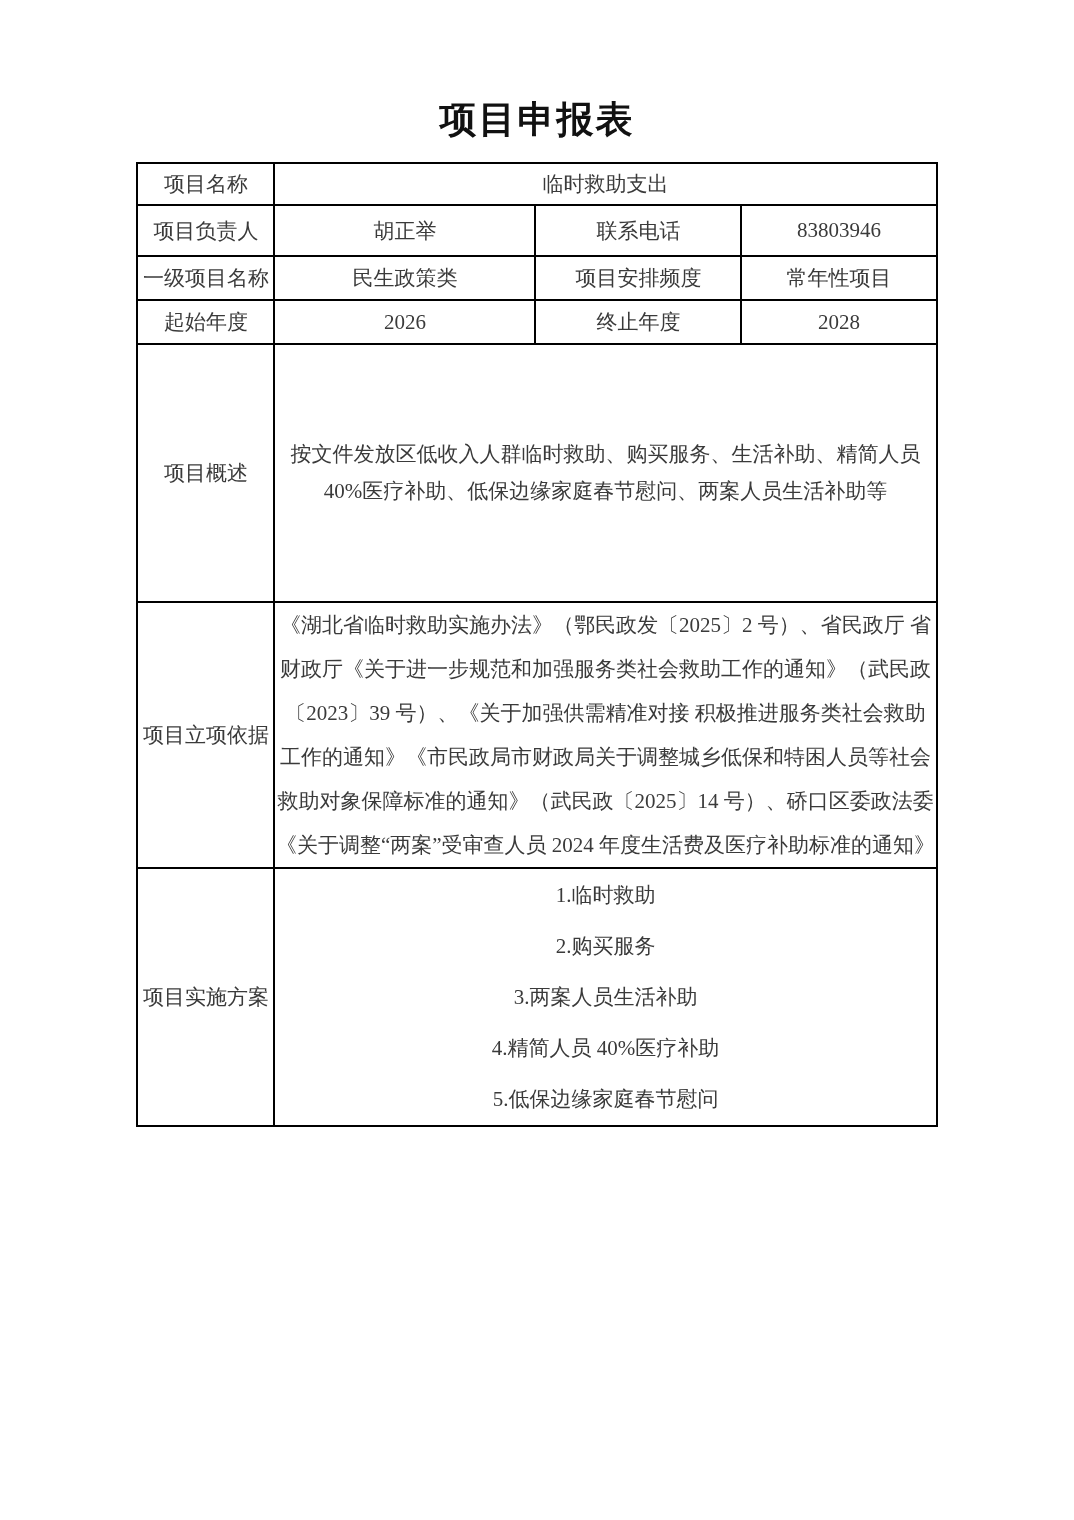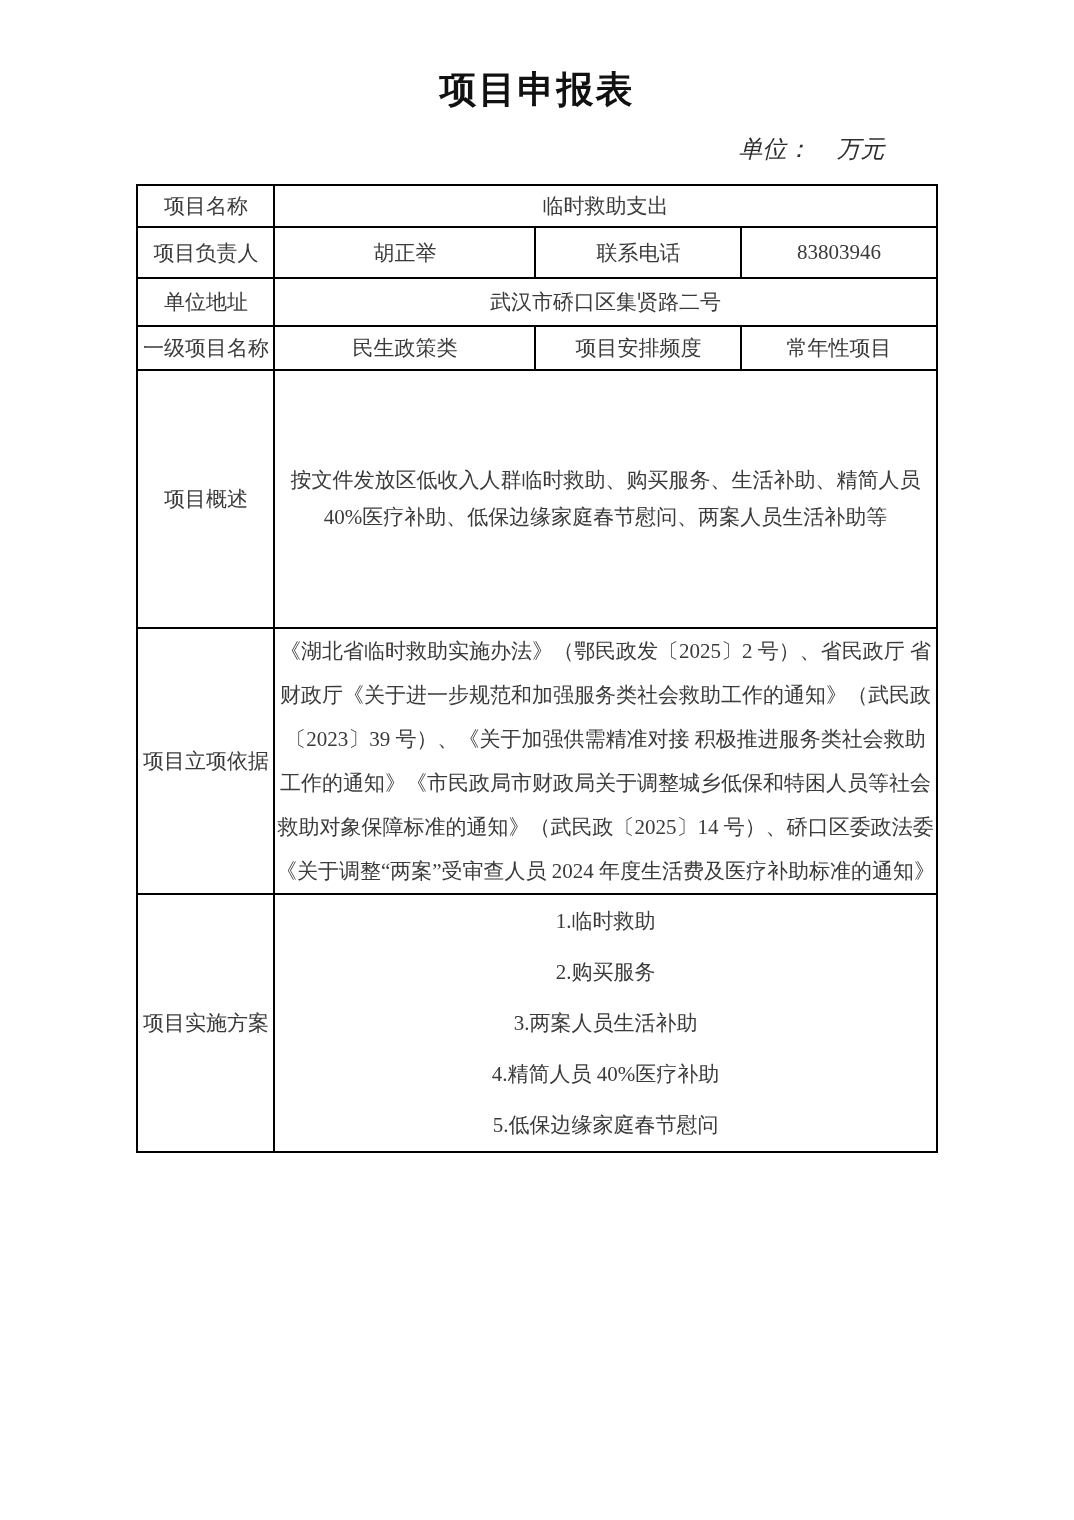--- a/index.html
+++ b/index.html
@@ -6,21 +6,21 @@
   .page {
     position: relative;
     width: 1074px;
     height: 1520px;
     background: #ffffff;
     font-family: "Liberation Serif", "DejaVu Serif", serif;
     color: #3a3a3a;
     overflow: hidden;
   }
   .doc-title {
-    padding-top: 68px;
+    padding-top: 98px;
     text-align: center;
     font-size: 37px;
     font-weight: bold;
     color: #111111;
     letter-spacing: 2px;
     line-height: 44px;
   }
   .unit-row {
     width: 799px;
     margin: 22px auto 0 auto;
@@ -74,23 +74,20 @@
   }
   .plan-item { line-height: 51px; white-space: nowrap; }
 </style>
 </head>
 <body>
 
 <div class="page">
 
   <div class="doc-title">项目申报表</div>
 
-  <div class="unit-row">
-    <span>单位：</span><span class="unit-value">万元</span>
-  </div>
 
   <table class="app-table">
     <colgroup>
       <col style="width:137px">
       <col style="width:261px">
       <col style="width:206px">
       <col style="width:195px">
     </colgroup>
 
     <tbody>
@@ -100,32 +97,34 @@
     </tr>
 
 
     <tr class="h45">
       <td>项目负责人</td>
       <td>胡正举</td>
       <td>联系电话</td>
       <td>83803946</td>
     </tr>
 
-    <tr class="h50">
-      <td>单位地址</td>
-      <td colspan="3">武汉市硚口区集贤路二号</td>
-    </tr>
 
     <tr class="h46">
       <td>一级项目名称</td>
       <td>民生政策类</td>
       <td>项目安排频度</td>
       <td>常年性项目</td>
     </tr>
 
+    <tr class="h46">
+      <td>起始年度</td>
+      <td>2026</td>
+      <td>终止年度</td>
+      <td>2028</td>
+    </tr>
 
     <tr class="h260">
       <td>项目概述</td>
       <td colspan="3" class="cell-overview">按文件发放区低收入人群临时救助、购买服务、生活补助、精简人员 40%医疗补助、低保边缘家庭春节慰问、两案人员生活补助等</td>
     </tr>
 
     <tr class="h218">
       <td>项目立项依据</td>
       <td colspan="3" class="cell-basis">《湖北省临时救助实施办法》（鄂民政发〔2025〕2 号）、省民政厅 省财政厅《关于进一步规范和加强服务类社会救助工作的通知》（武民政〔2023〕39 号）、《关于加强供需精准对接 积极推进服务类社会救助工作的通知》《市民政局市财政局关于调整城乡低保和特困人员等社会救助对象保障标准的通知》（武民政〔2025〕14 号）、硚口区委政法委《关于调整“两案”受审查人员 2024 年度生活费及医疗补助标准的通知》</td>
     </tr>

